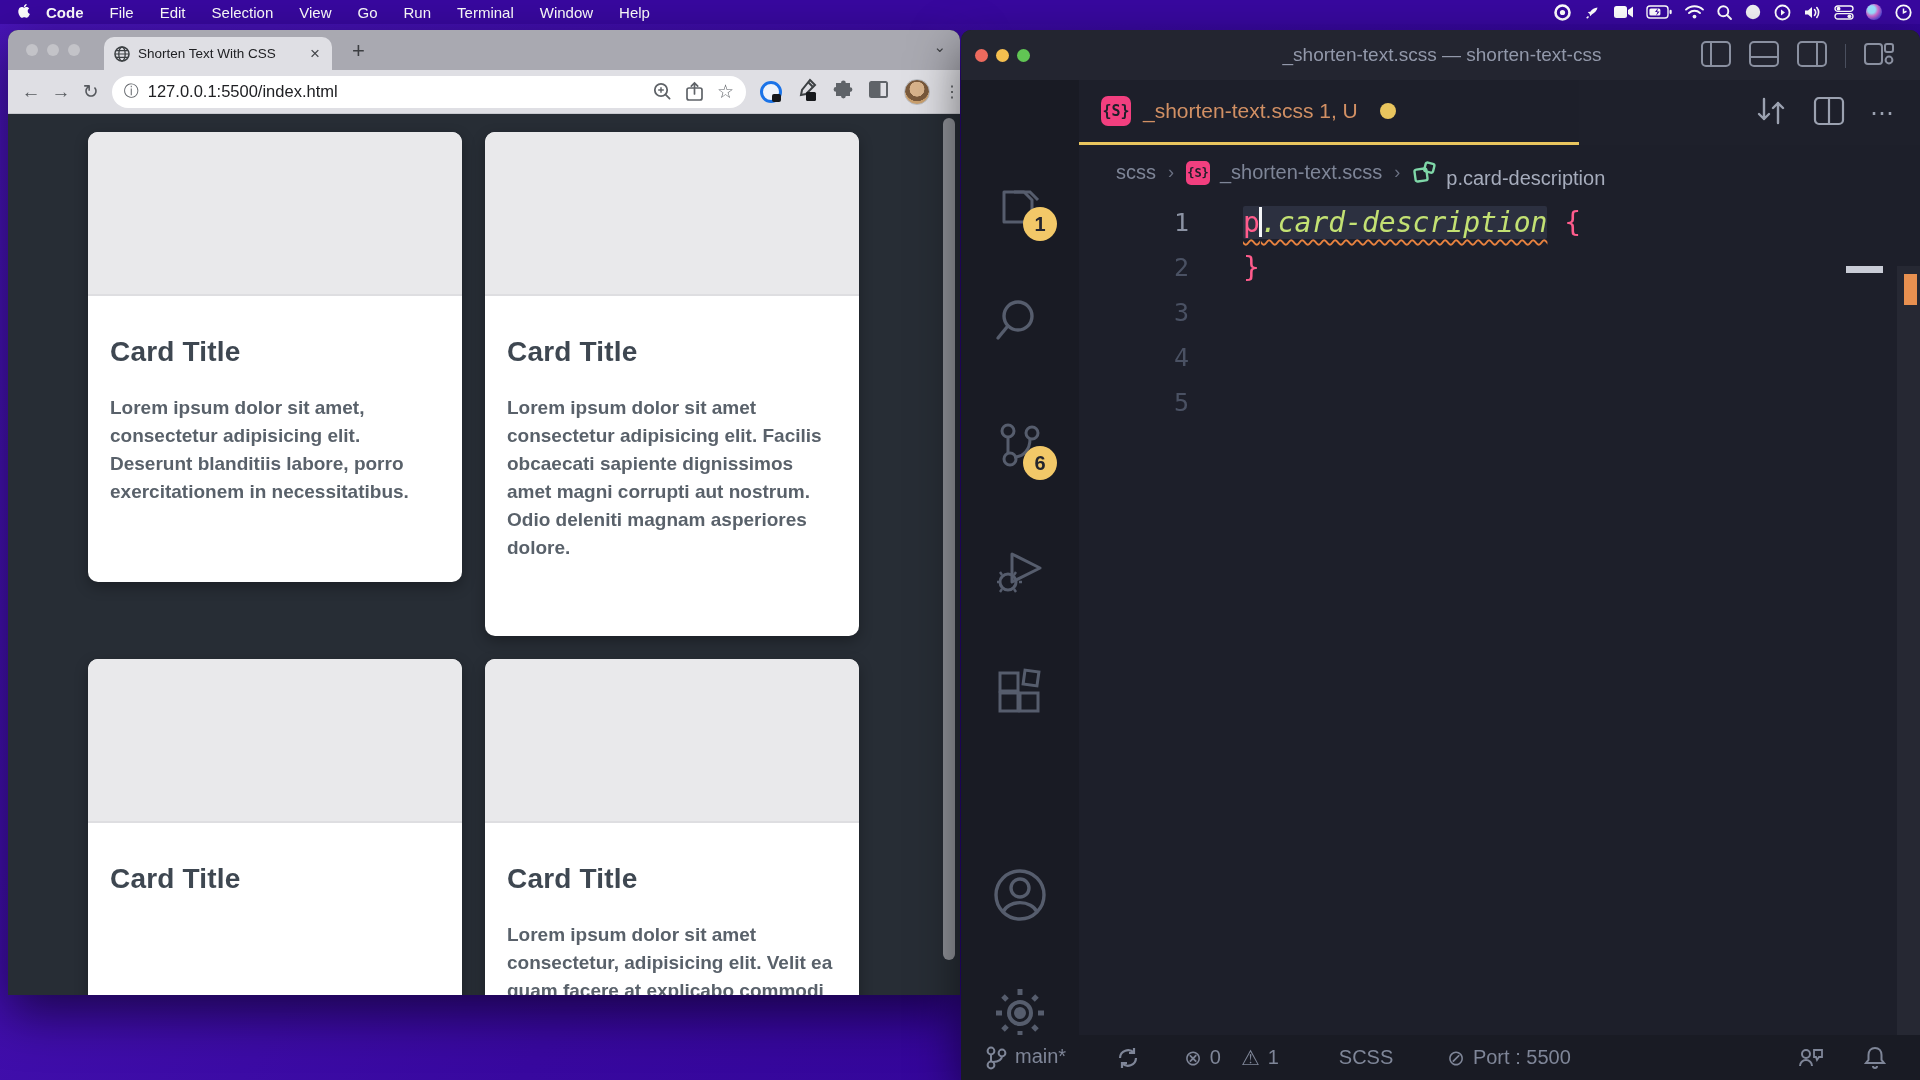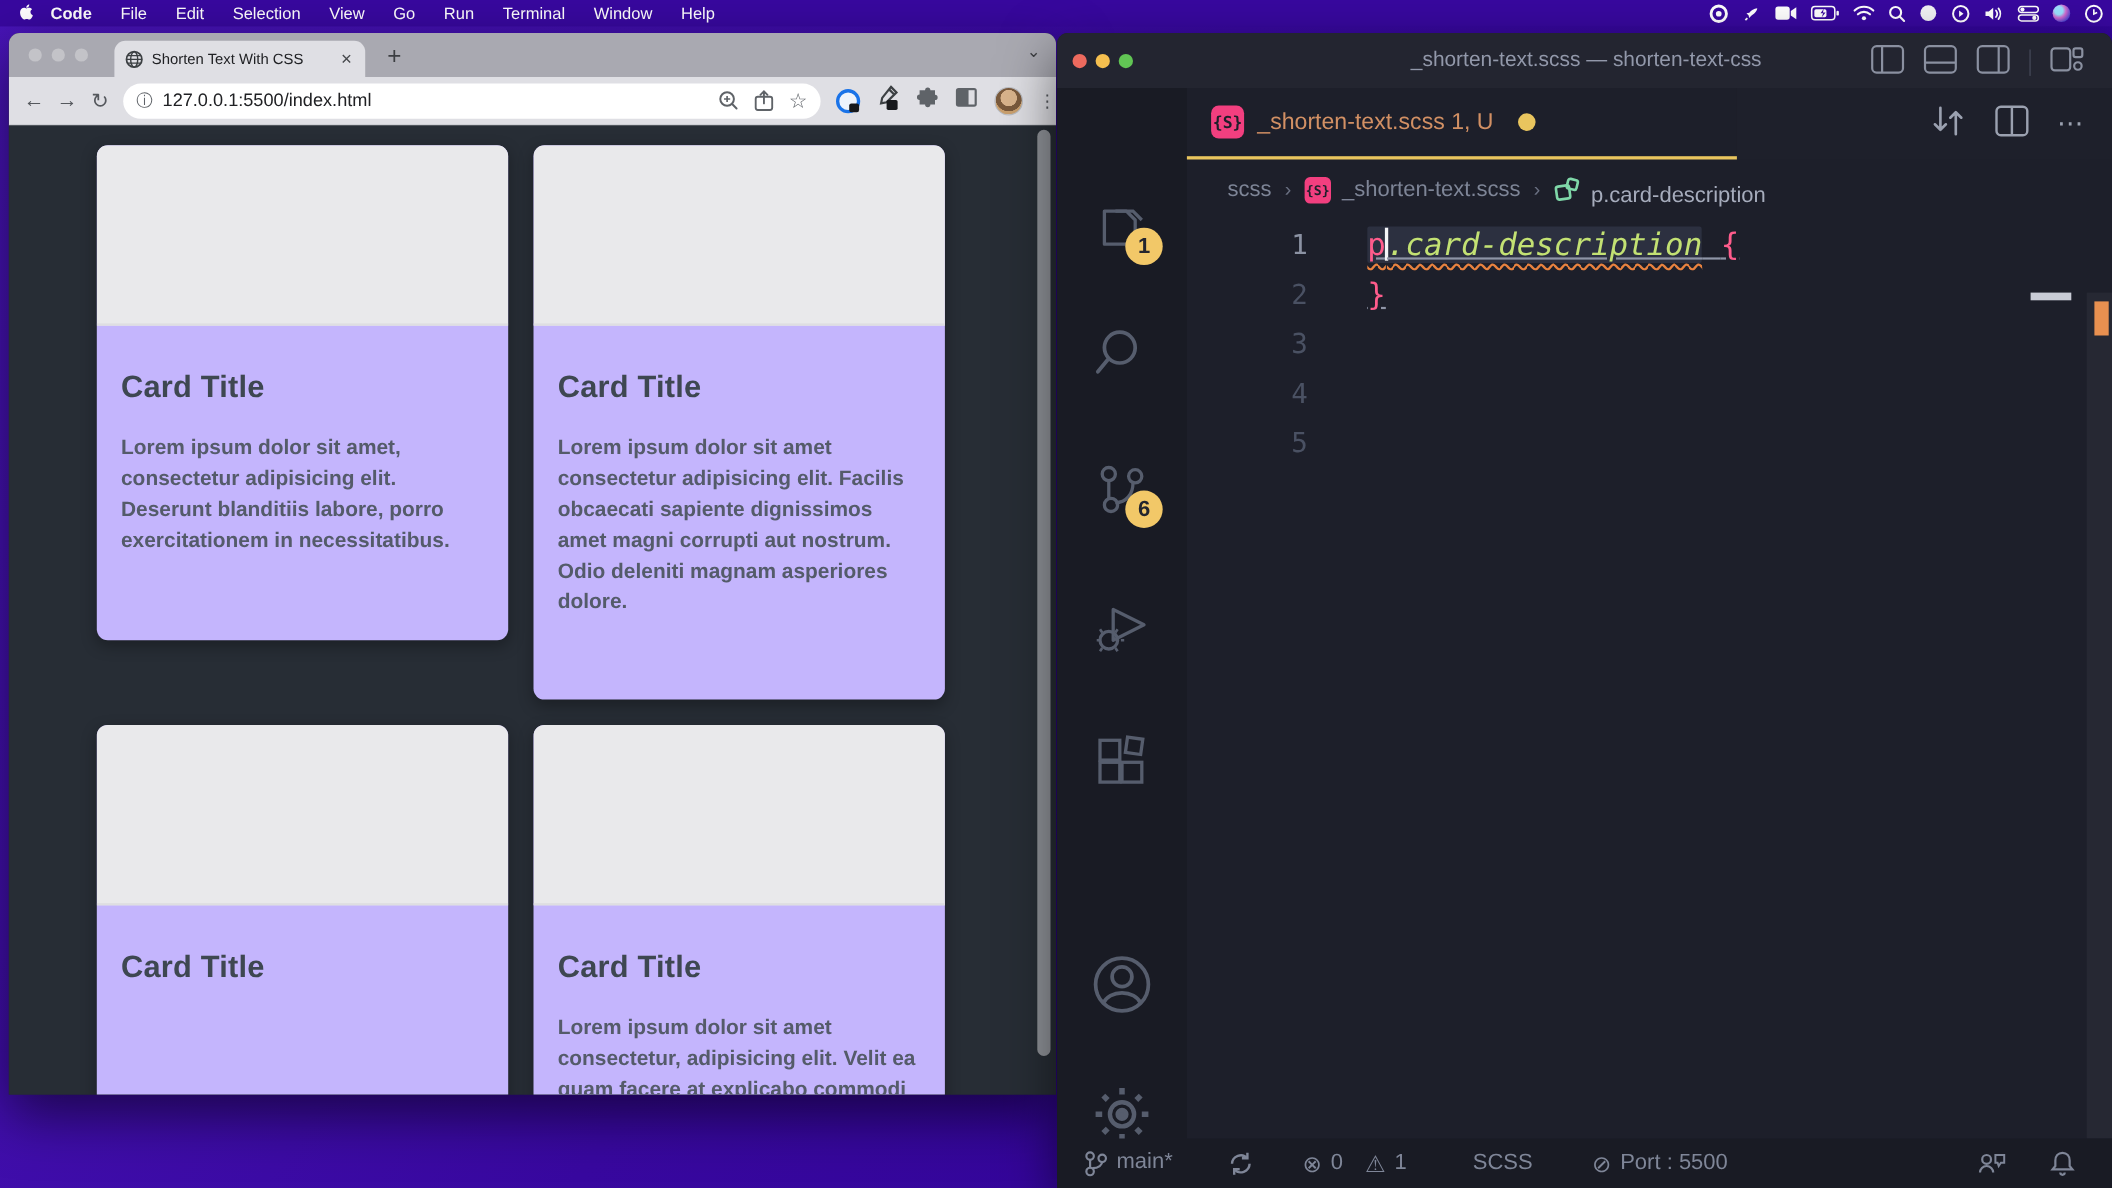--- a/index.html
+++ b/index.html
@@ -40,21 +40,21 @@
   .omnibox .url { font-size:16.5px; color:#202124; flex:1; }
   .omni-ic { margin-left:14px; display:flex; color:#5f6368; }
   .extrow { display:flex; align-items:center; gap:14px; margin-left:14px; }
   .avatar { width:26px; height:26px; border-radius:50%;
             background:radial-gradient(circle at 50% 38%, #d9b48c 0 38%, #7a5a3c 40% 62%, #caa06e 64%); border:1px solid #b9bcc2; }
   .czilla { width:22px; height:22px; border-radius:50%; border:3px solid #1a73e8; background:#eef3fb; position:relative; }
   .czilla:after { content:""; position:absolute; right:-2px; bottom:-2px; width:9px; height:8px; background:#17191c; border-radius:2px; }
   .dots3 { color:#55585d; font-size:16px; letter-spacing:0; }
 
   .page { position:absolute; left:0; top:84px; width:100%; height:966px; background:#272d35; }
-  .card { position:absolute; width:374px; background:#c4b5fd; border-radius:10px;
+  .card { position:absolute; width:374px; background:#ffffff; border-radius:10px;
           box-shadow:0 5px 14px rgba(0,0,0,.3); overflow:hidden; }
   .card .ph { height:164px; background:#e9e9eb; border-bottom:2px solid #dedee1; }
   .card .pad { padding:40px 24px 30px 22px; }
   .card h2 { font-size:28px; color:#3e4751; letter-spacing:.2px; margin-bottom:26px; }
   .card p { font-size:19px; line-height:28px; color:#4b545e; font-weight:bold; opacity:.92; }
   .card p, .card h2 { font-family:"Liberation Sans", sans-serif; }
   .cscroll { position:absolute; right:5px; top:88px; width:12px; height:842px; background:#8f9298; border-radius:6px; }
 
   
   .vscode { position:absolute; left:961px; top:30px; width:959px; height:1050px;
@@ -92,21 +92,21 @@
                  color:#7e8597; white-space:nowrap; overflow:hidden; }
   .breadcrumbs .sep { margin:0 12px; color:#6a7082; font-size:18px; }
   .breadcrumbs .last { color:#a6acbc;margin-top:11px; }
   .breadcrumbs .csym { margin-right:8px; display:flex; }
 
   .codearea { position:absolute; left:0; top:120px; width:100%; height:835px;
               font-family:"DejaVu Sans Mono", monospace; }
   .gutter { position:absolute; left:0; top:0; width:110px; text-align:right; }
   .ln { height:45px; line-height:45px; font-size:25px; color:#4a5163; padding-right:0; }
   .ln.active { color:#8b92a3; }
-  .codelines { position:absolute; left:164px; top:0;text-decoration:underline; }
+  .codelines { position:absolute; left:164px; top:0; }
   .cline { height:45px; line-height:45px; font-size:28px; white-space:pre; }
   .tok-pink { color:#ff5c8c; }
   .selwrap { background:#2c3040; border-radius:2px; text-decoration:underline; text-decoration-style:wavy;
              text-decoration-color:#e8823f; text-underline-offset:7px; text-decoration-thickness:2px; }
   .tok-class { color:#c3e173; font-style:italic; }
   .cursor { display:inline-block; width:3px; height:30px; background:#f4f5f7; vertical-align:-5px; margin:0 -1px; }
 
   .ruler-cursorline { position:absolute; right:37px; top:186px; width:37px; height:7px; background:#c9ccd6; }
   .ruler-warn { position:absolute; right:3px; top:194px; width:13px; height:31px; background:#e89050; }
   .vscrollband { position:absolute; right:0; top:186px; width:23px; height:769px; background:rgba(255,255,255,.045); }

